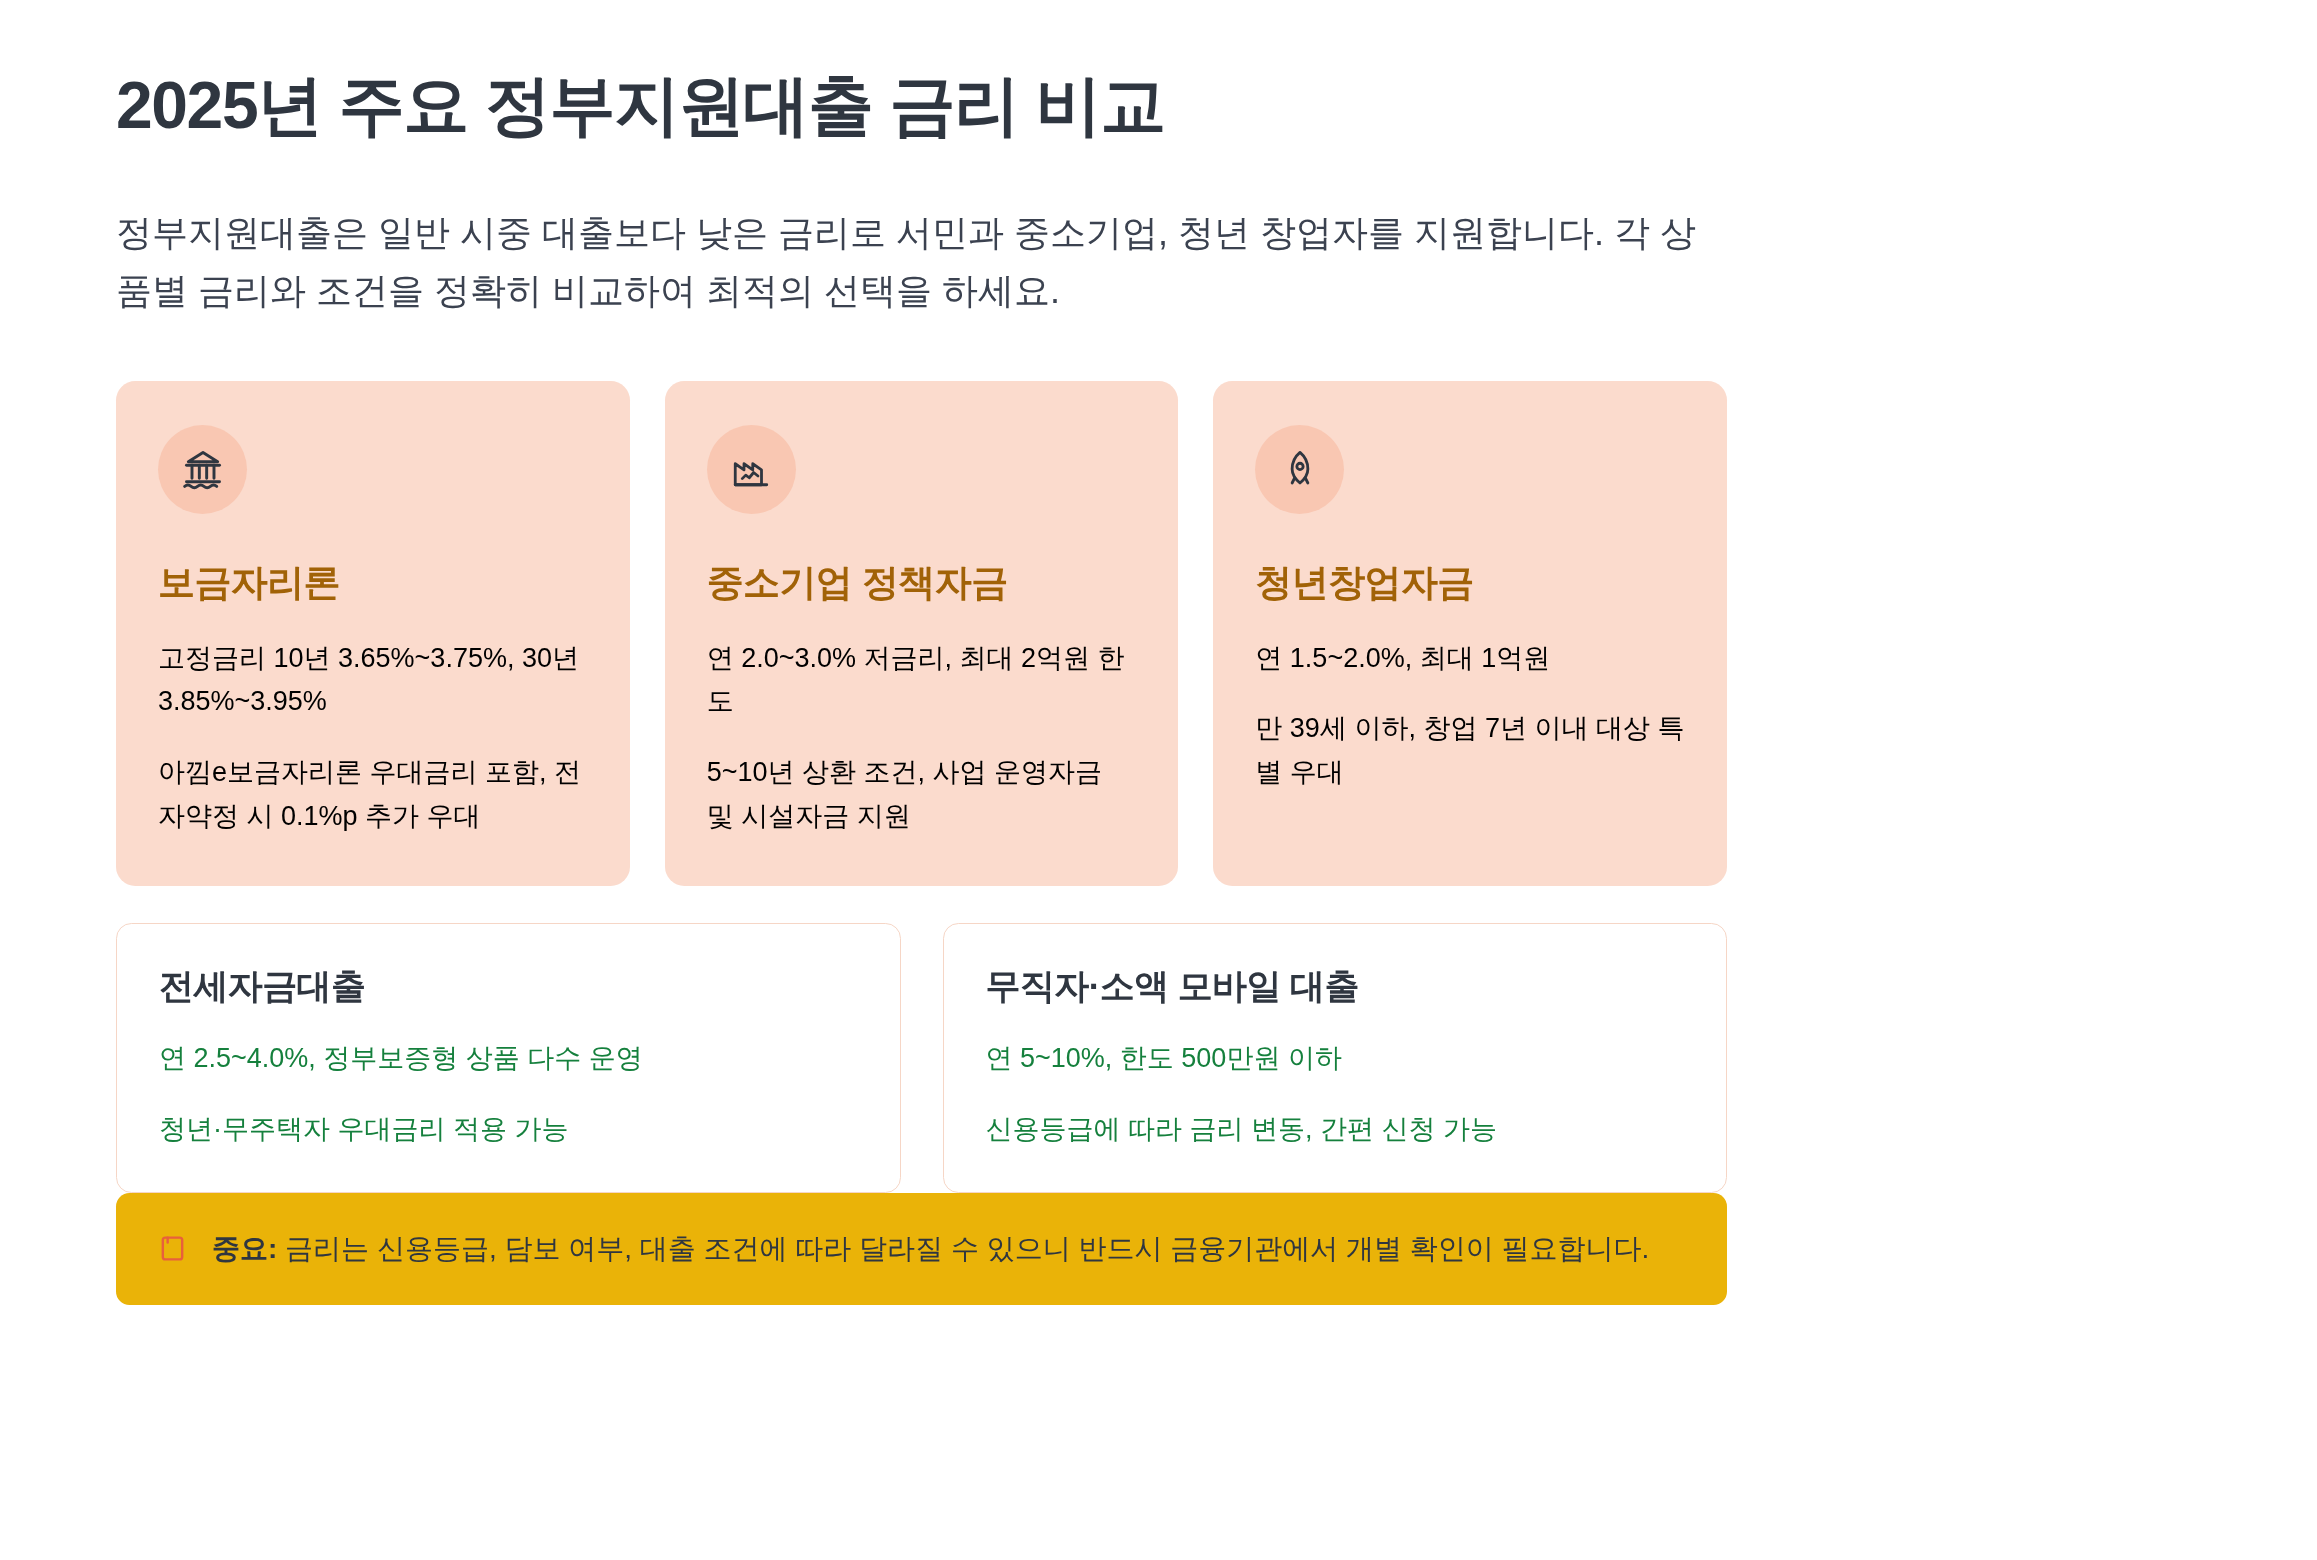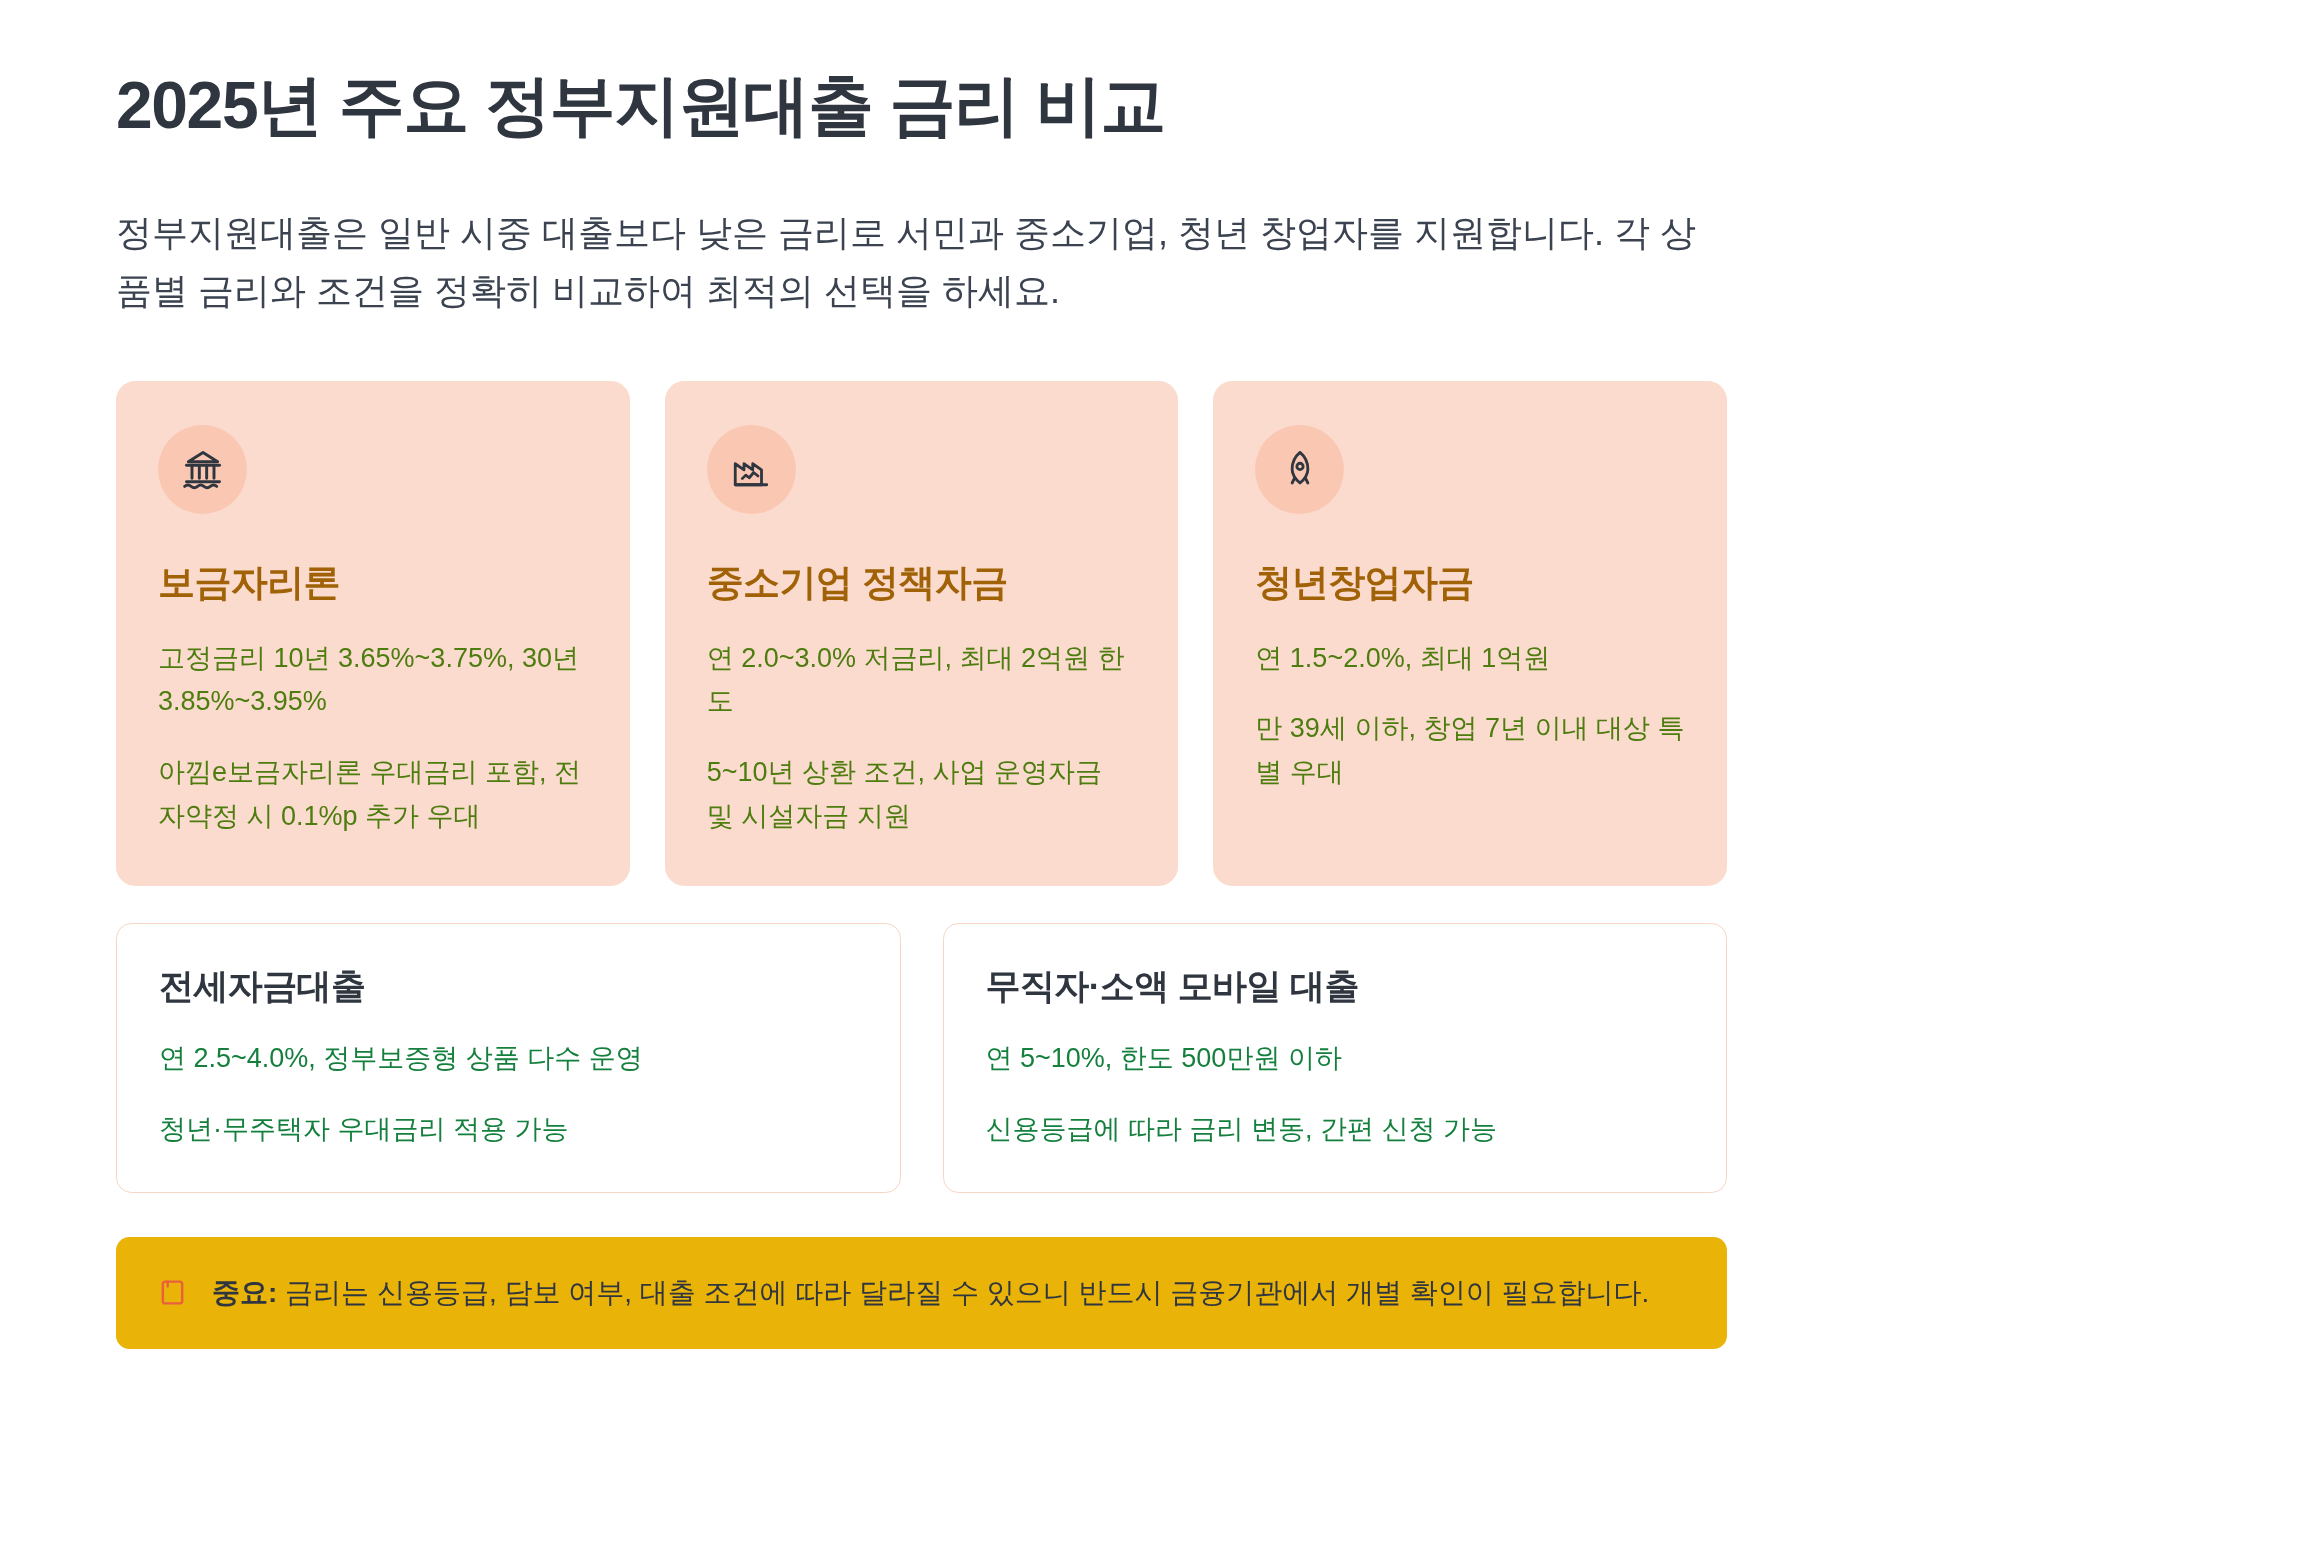--- a/index.html
+++ b/index.html
@@ -63,30 +63,29 @@
   .hl-title {
     font-size: 37px;
     font-weight: 700;
     color: #a16207;
     margin: 0 0 29px 0;
     letter-spacing: -0.6px;
   }
   .hl-line {
     font-size: 27px;
     line-height: 1.62;
-    color: #4d7c0f;
+    color: #000000;
     margin: 0 0 27px 0;
   }
   .hl-line:last-child { margin-bottom: 0; }
 
   
   .card-row2 {
     display: flex;
     gap: 42px;
-    margin-bottom: 44px;
     border-radius: 19px;
   }
   .ol-card {
     box-sizing: border-box;
     flex: 1 1 0;
     background: #ffffff;
     border: 1.9px solid #f6d6c6;
     border-radius: 15.4px;
     padding: 39px 42px 41px 42px;
   }

